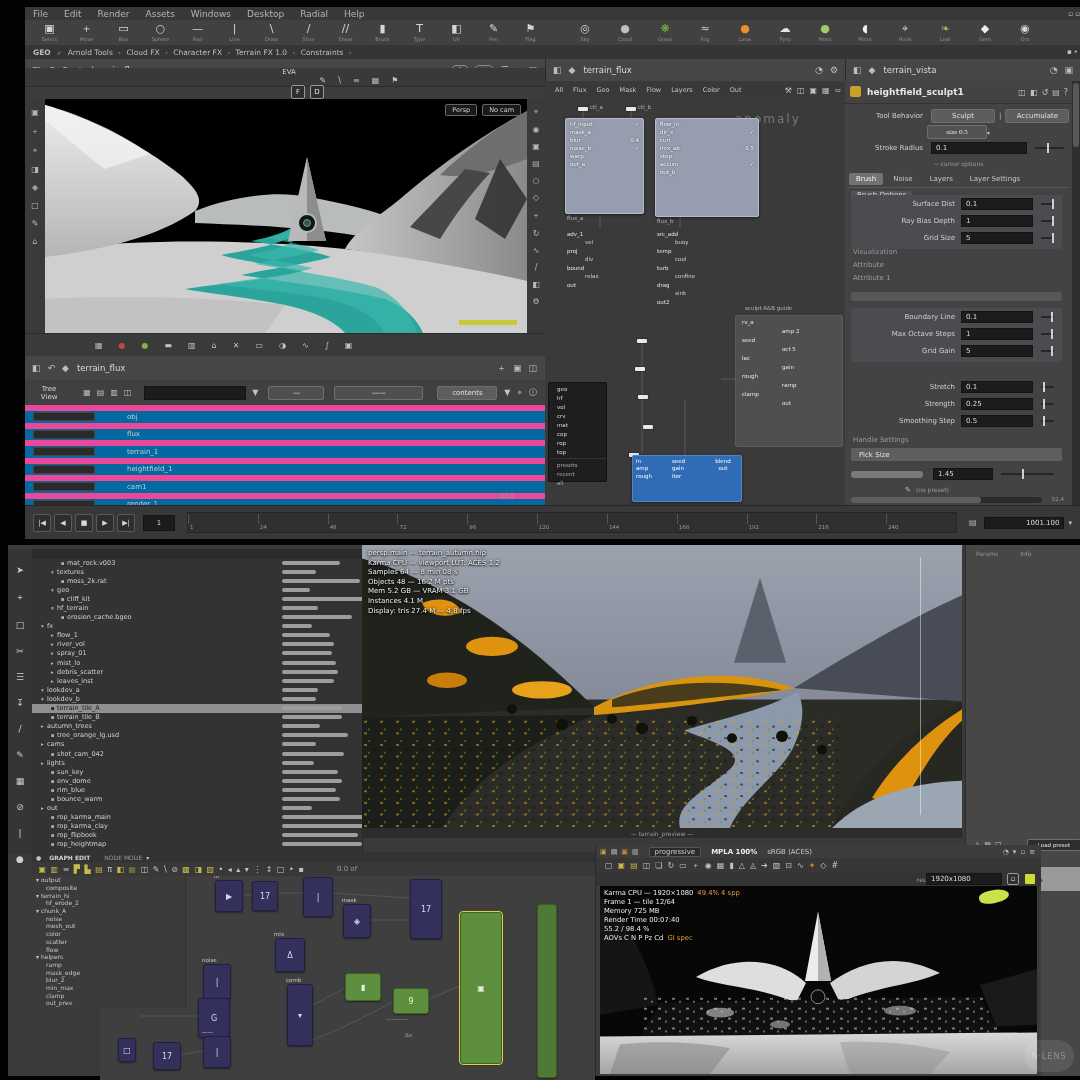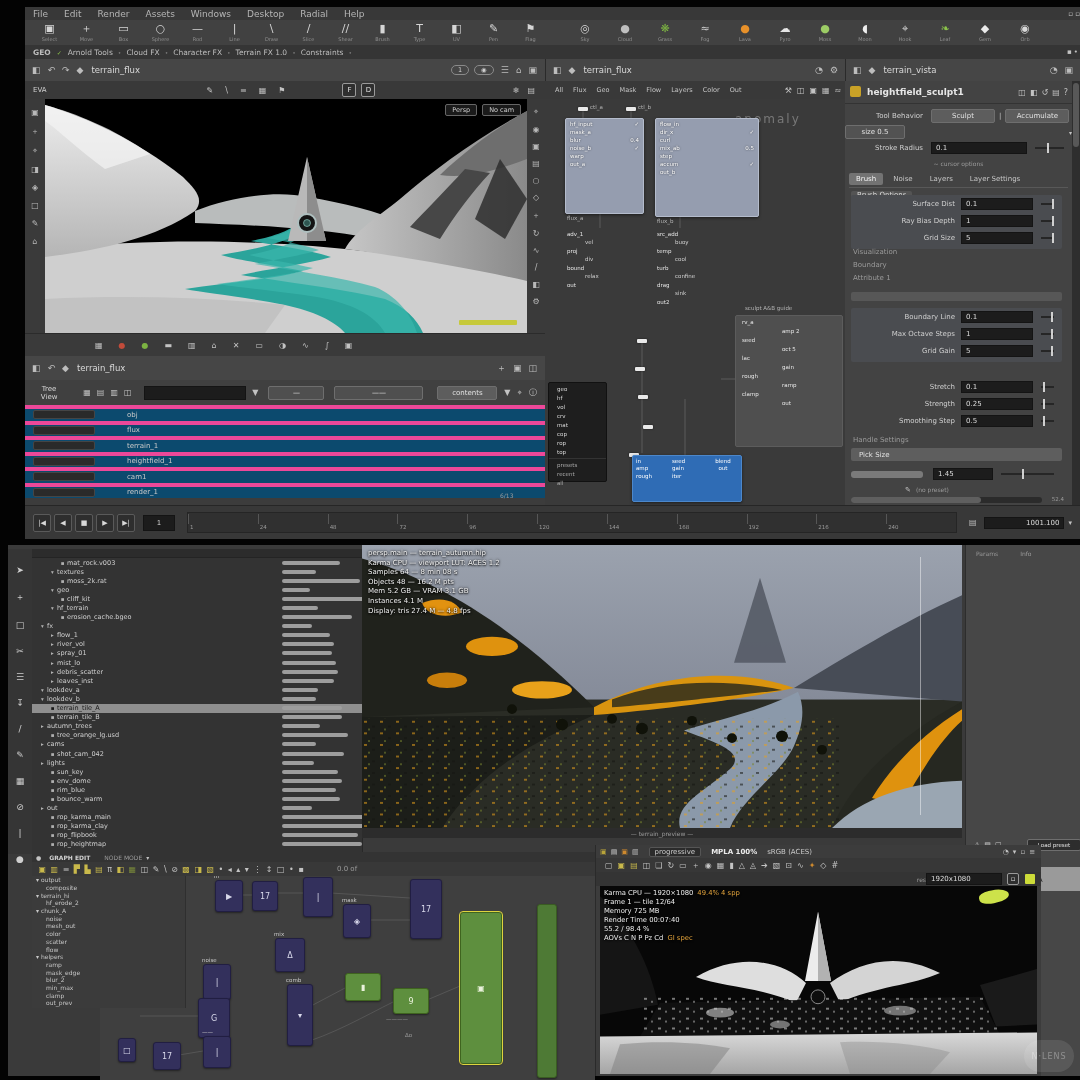--- a/index.html
+++ b/index.html
@@ -26,21 +26,21 @@
   .sqbtn{border:1px solid #9a9a9a;border-radius:2px;color:#e0e0e0;font-size:7px;width:12px;height:12px;
          display:flex;align-items:center;justify-content:center;margin-left:5px;background:#2f2f2f;}
 
   
   .vstrip{position:absolute;background:#3a3a3a;display:flex;flex-direction:column;align-items:center;}
   .vstrip .g{font-size:8px;color:#b9b9b9;margin-top:9px;}
   .ovpill{background:rgba(30,30,30,.85);border:1px solid #666;border-radius:2px;color:#cfcfcf;
           font-size:6.5px;padding:1px 6px;margin-left:5px;}
 
   
-  .xrow{position:relative;height:11.5px;display:flex;align-items:center;background:#0c4a6e;border-top:4px solid #ec4899;}
+  .xrow{position:relative;height:11.5px;display:flex;align-items:center;background:#0369a1;border-top:6px solid #ec4899;}
   .xrow .cell{width:60px;height:7px;background:#2a2a2a;border:1px solid #454545;border-radius:2px;margin-left:8px;}
   .xrow .xt{font-size:7px;color:#c9c9c9;margin-left:32px;}
 
   
   .netcanvas{position:absolute;background:#3a3a3a;overflow:hidden;}
   .ntab{font-size:6.5px;color:#c3c3c3;margin-right:10px;}
   .nbx{position:absolute;border-radius:2px;}
   .lightbox{background:#959daf;border:1px solid #b4bccc;box-shadow:0 1px 3px rgba(0,0,0,.5);}
   .lightbox .li{display:flex;justify-content:space-between;font-size:5.5px;color:#fff;
                 padding:2px 4px 0 4px;text-shadow:0 0 2px rgba(0,0,0,.7);}
@@ -280,21 +280,21 @@
           <span class="pill">◉</span>
         </span>
       <span class="row" style="margin-right:8px;">
           <span class="g">☰</span>
           <span class="g">⌂</span>
           <span class="g">▣</span>
         </span>
     </span>
   </div>
 
-  <div class="abs row" style="left:25px;top:81px;width:520px;height:18px;background:#393939;border-bottom:1px solid #2b2b2b;">
+  <div class="abs row" style="left:25px;top:68px;width:520px;height:18px;background:#393939;border-bottom:1px solid #2b2b2b;flex-direction:column;">
     <span class="ic f7" style="margin-left:8px;color:#d0d0d0;">EVA</span>
     <span class="row" style="margin-left:160px;">
         <span class="ic f8" style="margin-right:12px;">✎</span>
         <span class="ic f8" style="margin-right:12px;">\</span>
         <span class="ic f8" style="margin-right:12px;">≡</span>
         <span class="ic f8" style="margin-right:12px;">▦</span>
         <span class="ic f8" style="margin-right:12px;">⚑</span>
       </span>
     <span class="row" style="margin-left:40px;">
         <span class="sqbtn">F</span>
@@ -670,21 +670,21 @@
           <span class="ic f8" style="margin-left:4px;">?</span>
         </span>
     </div>
 
     <div class="row" style="height:18px;margin-top:3px;">
       <span class="plabel" style="width:78px;">Tool Behavior</span>
       <span class="btn" style="width:62px;margin-left:8px;">Sculpt</span>
       <span class="ic f7" style="margin:0 4px;">|</span>
       <span class="btn" style="width:62px;">Accumulate</span>
     </div>
-    <div class="row" style="height:14px;justify-content:space-between;">
+    <div class="row" style="height:14px;justify-content:center;font-family:Liberation Serif, serif;">
       <span class="btn" style="width:58px;background:#525252;">size 0.5</span>
       <span class="ic f6">▾</span>
     </div>
     <div class="row" style="height:18px;">
       <span class="plabel" style="width:78px;">Stroke Radius</span>
       <span class="pfield" style="width:86px;margin-left:8px;">0.1</span>
       <span class="pslider">
           <i style="left:42%;"></i>
         </span>
     </div>
@@ -722,21 +722,21 @@
           <span class="plabel">Grid Size</span>
           <span class="pfield">5</span>
           <span class="pslider">
               <i style="left:85%;"></i>
             </span>
         </div>
         </div>
     </div>
     <div class="abs" style="left:8px;top:167px;">
         <div class="f7 dim" style="height:13px;">Visualization</div>
-        <div class="f7 dim" style="height:13px;">Boundary</div>
+        <div class="f7 dim" style="height:13px;">Attribute</div>
         <div class="f7 dim" style="height:13px;">Attribute 1</div>
       </div>
     <div class="abs" style="left:6px;right:10px;top:211px;height:9px;background:#575757;border-radius:2px;"></div>
 
     <div class="pgroup" style="top:227px;height:54px;">
       <div>
           <div class="prow">
           <span class="plabel">Boundary Line</span>
           <span class="pfield">0.1</span>
           <span class="pslider">

